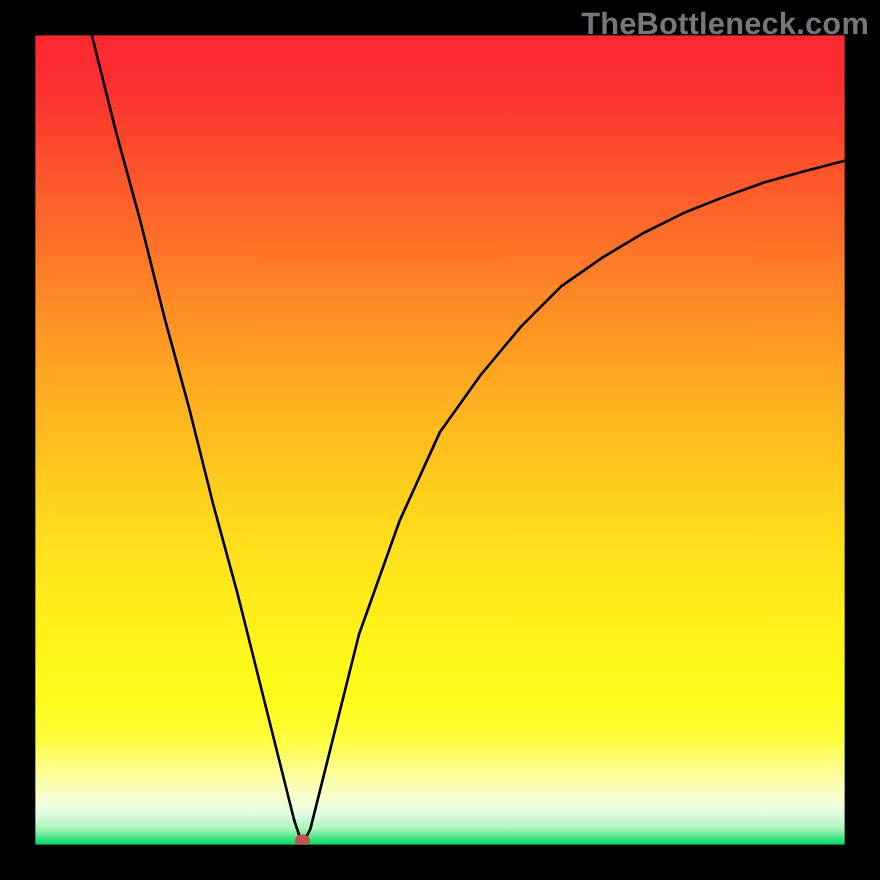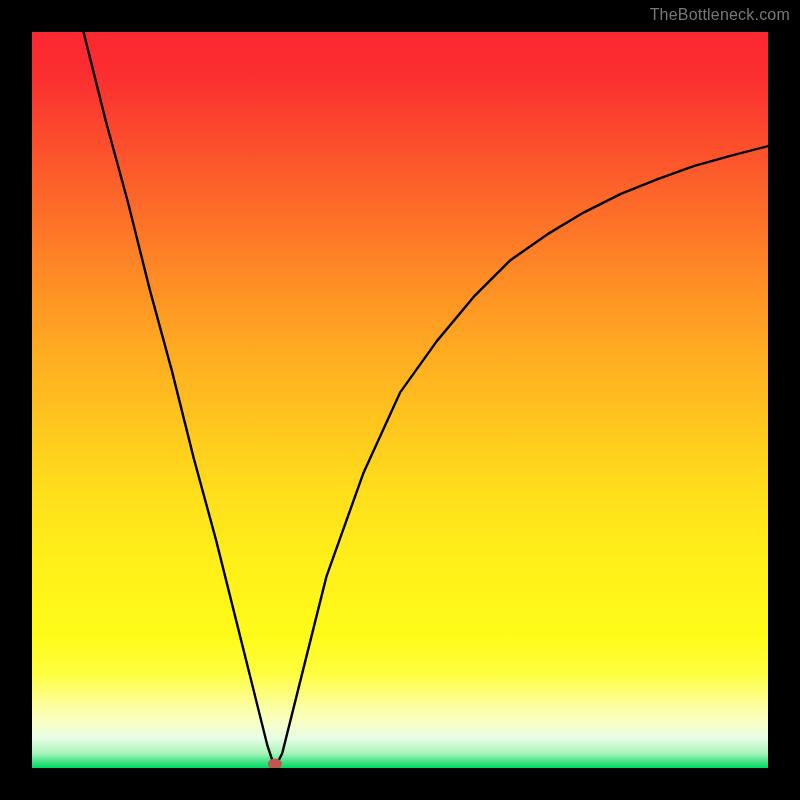--- a/index.html
+++ b/index.html
@@ -57,22 +57,22 @@
     left: 0;
     top: 0;
     width: 100%;
     height: 100%;
   }
   .watermark {
     position: absolute;
     top: 6px;
     right: 10px;
     color: #75777a;
-    font-size: 16px;
-    font-weight: 400;
+    font-size: 28px;
+    font-weight: 700;
     letter-spacing: 0.2px;
   }
 </style>
 </head>
 <body>
 
 <div class="canvas">
 
   <div class="plot-area">
     <div class="gradient"></div>

